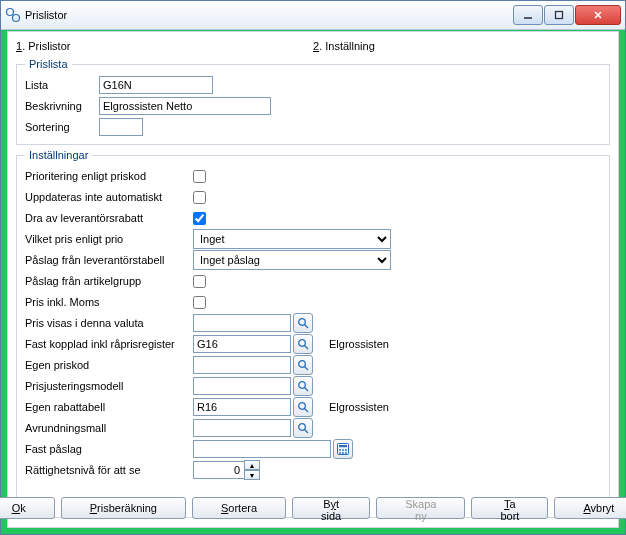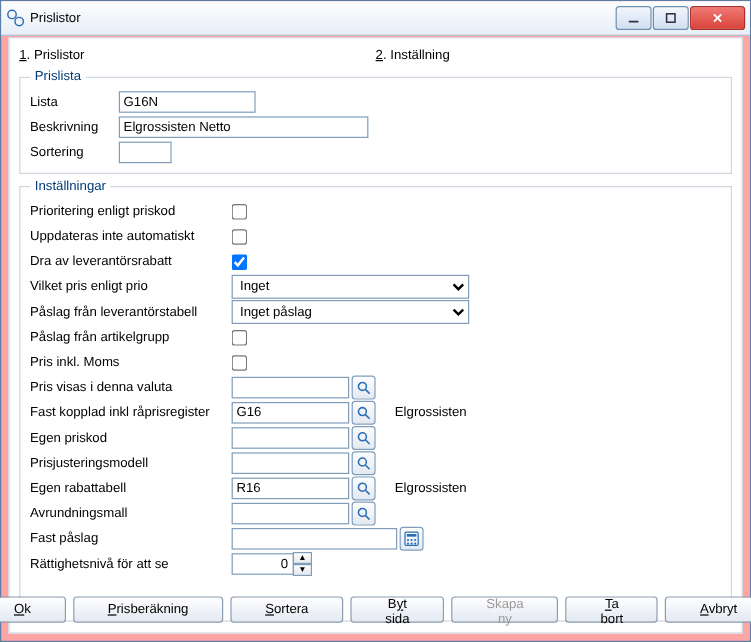--- a/index.html
+++ b/index.html
@@ -1,16 +1,16 @@
 <!DOCTYPE html>
 <html><head>
 <meta charset="utf-8">
 <style>
   html,body{margin:0;padding:0;font-family:"Segoe UI",Tahoma,Arial,sans-serif;font-size:11px;color:#000;background:#fff}
-  .window{width:626px;height:535px;border:1px solid #5a7ca6;background:#fca5a5;box-sizing:border-box;position:relative}
+  .window{width:626px;height:535px;border:1px solid #5a7ca6;background:#22c55e;box-sizing:border-box;position:relative}
   .titlebar{height:28px;background:linear-gradient(#fefefe,#e6eef7);border-bottom:1px solid #b6c5d6;display:flex;align-items:center;padding:0 4px}
   .titlebar .icon-box{width:16px;height:16px;margin-right:4px;display:flex;align-items:center;justify-content:center}
   .titlebar .title{flex:1;color:#000}
   .win-btn{width:28px;height:18px;margin-left:1px;border:1px solid #6f8fb0;border-radius:3px;background:linear-gradient(#f3f6fb,#cfe0f2);display:flex;align-items:center;justify-content:center;font-size:10px;color:#334}
   .win-btn.close{background:linear-gradient(#f07a74,#d9433b);color:#fff;border-color:#a8322b;width:44px}
   .win-btn svg{width:10px;height:10px}
   .client{position:absolute;left:6px;right:6px;top:30px;bottom:6px;background:#fff;border:1px solid #cfd6df;box-sizing:border-box;padding:4px 8px 8px 8px}
   .pages{display:flex;margin-bottom:2px}
   .page-link{flex:1;text-align:left;padding:4px 0;color:#000}
   .page-link u{text-decoration:underline}
@@ -28,21 +28,21 @@
   .spinner{display:flex;align-items:center}
   .spinner input{width:52px;text-align:right;padding-right:4px}
   .spin-btns{display:flex;flex-direction:column;margin-left:-1px}
   .spin-btns button{width:16px;height:10px;border:1px solid #7f9db9;background:linear-gradient(#fdfdfd,#e3e9f1);padding:0;display:flex;align-items:center;justify-content:center;font-size:7px;line-height:1}
   .btnbar{position:absolute;left:0;right:0;bottom:8px;display:flex;justify-content:center;gap:6px}
   .pbtn{height:22px;border:1px solid #8a9bb2;border-radius:3px;background:linear-gradient(#fefefe,#e3e9f1);padding:0 28px;font:inherit}
   .pbtn.disabled{color:#9a9a9a}
   .pbtn u{text-decoration:underline}
   .chk-col{display:flex;align-items:center;justify-content:flex-start;width:20px}
   .w-100{width:114px}
-  .w-216{width:208px}
+  .w-216{width:172px}
   .w-44{width:44px}
   .w-98{width:98px}
   .w-198{width:198px}
   .w-138{width:138px}
 </style>
 </head>
 <body>
 
 <div class="window">
   <div class="titlebar">

